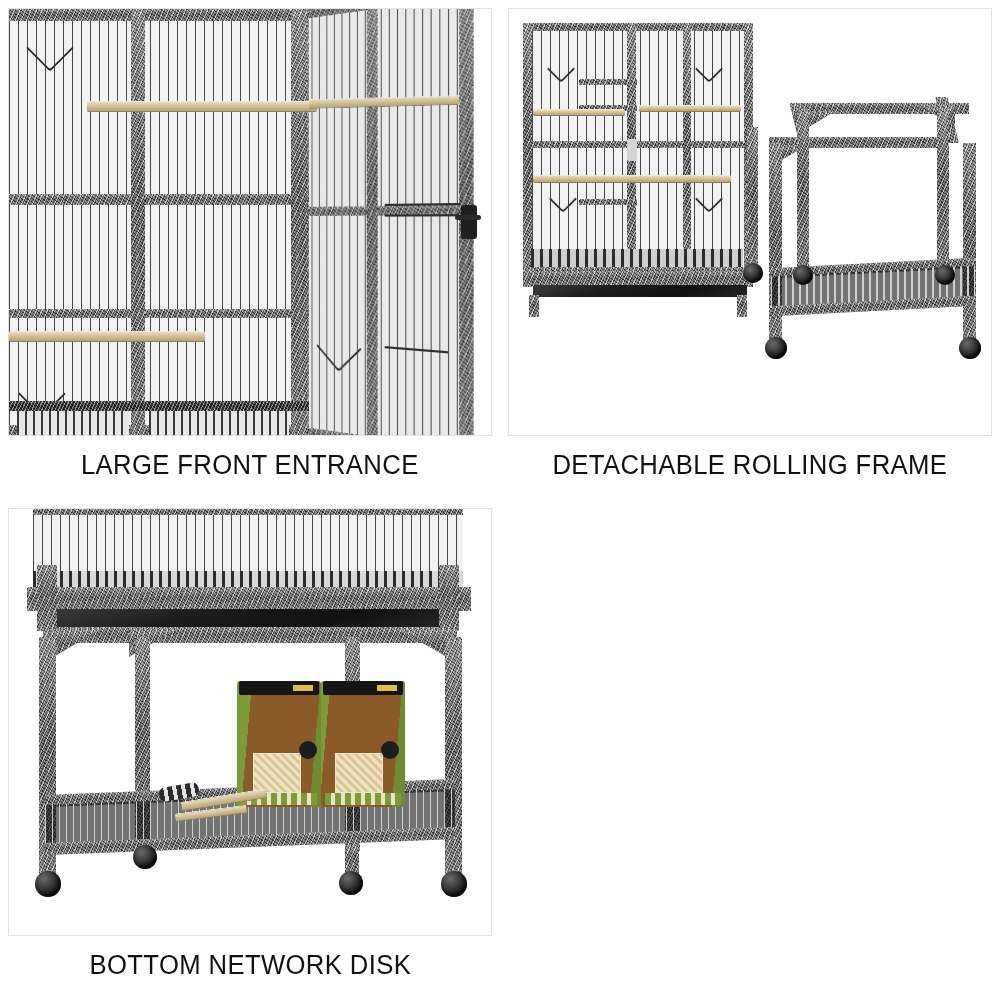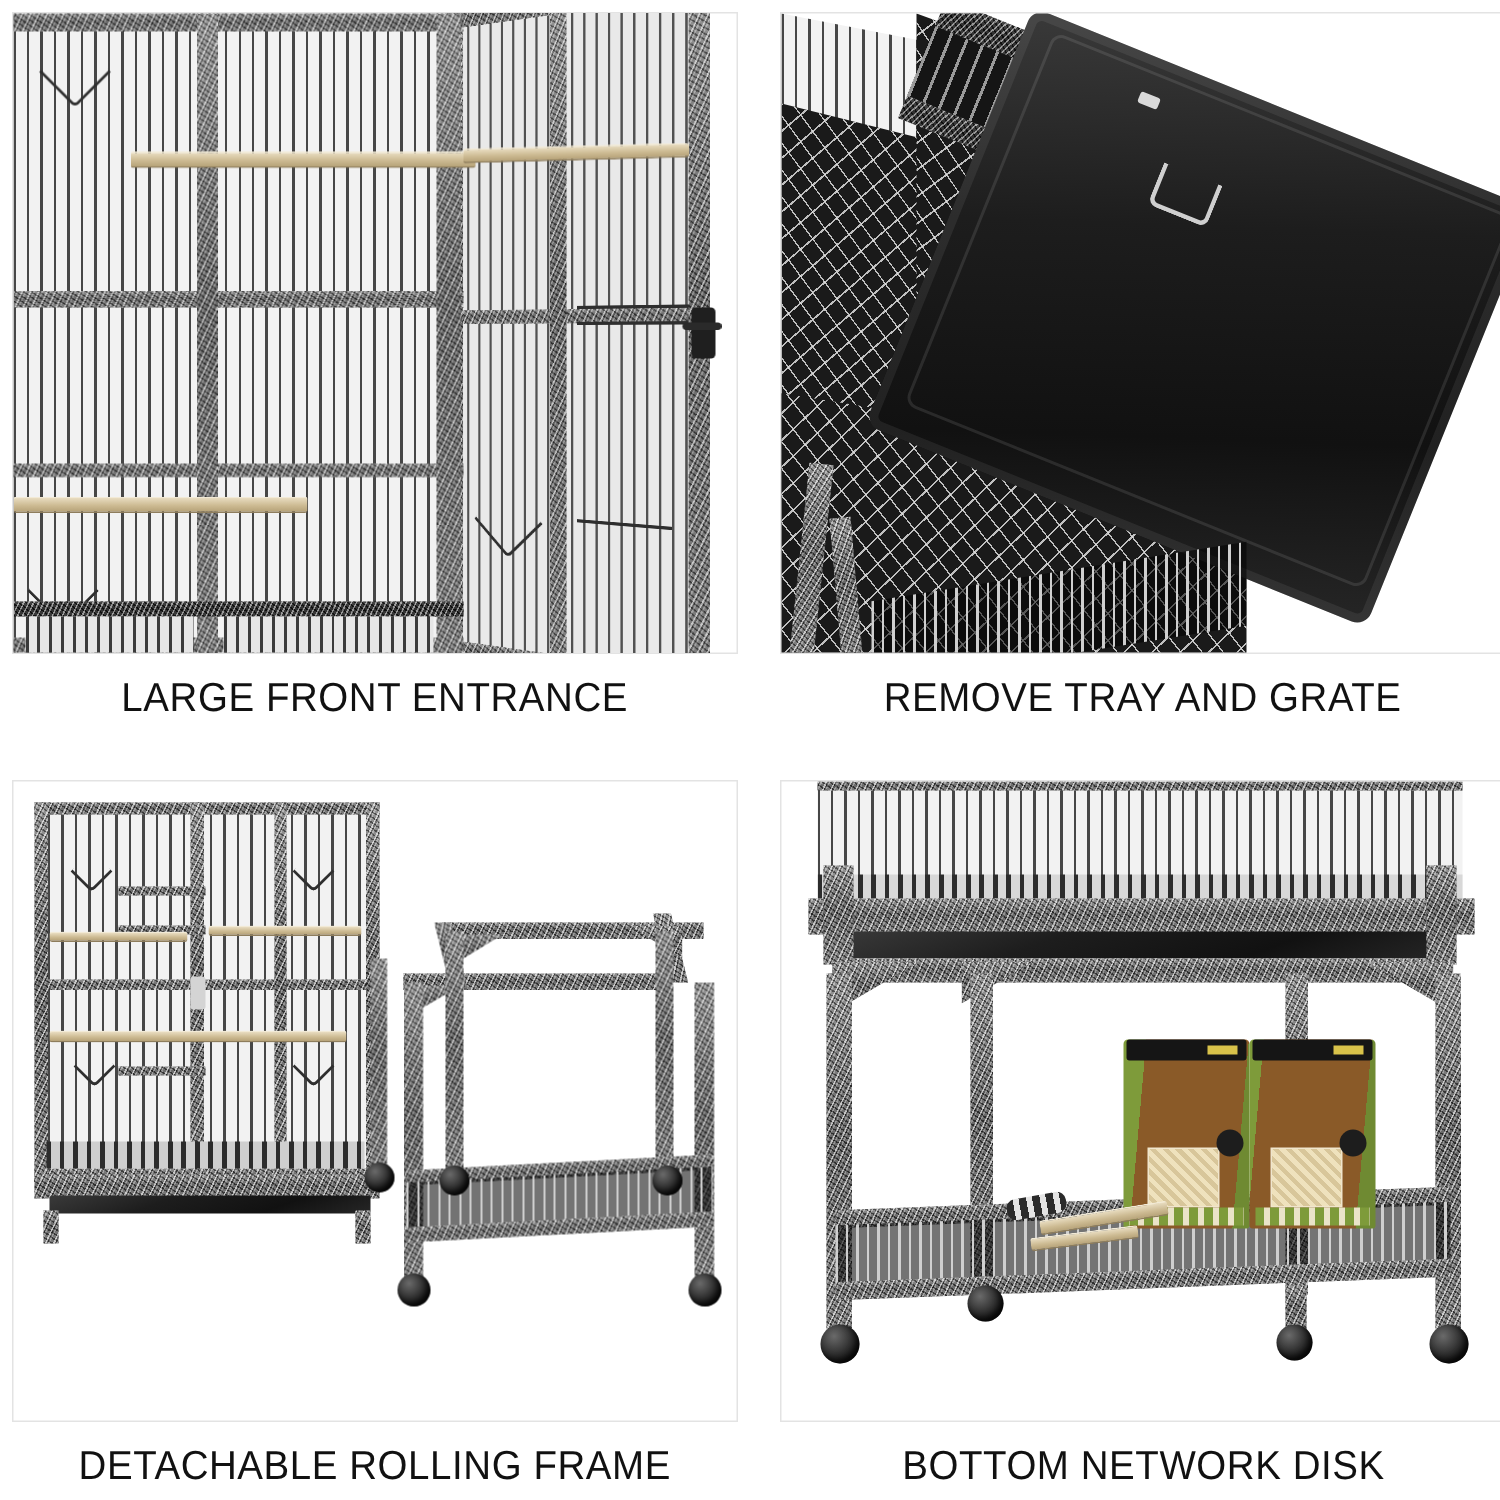--- a/index.html
+++ b/index.html
@@ -7,21 +7,20 @@
     width: 1000px; height: 1000px;
     background: #ffffff;
     font-family: "Liberation Sans", sans-serif;
     overflow: hidden;
   }
   .grid {
     width: 1000px; height: 1000px;
     display: grid;
     grid-template-columns: 500px 500px;
     grid-template-rows: 500px 500px;
-    gap: 12px;
   }
   .cell {
     position: relative;
     display: flex;
     flex-direction: column;
     align-items: center;
   }
   .panel {
     position: relative;
     width: 484px; height: 428px;
@@ -144,50 +143,20 @@
       <div class="ph" style="left:452px;top:196px;width:16px;height:34px;background:#1f1f1f;border-radius:3px;"></div>
       <div class="ph" style="left:446px;top:206px;width:26px;height:5px;background:#2a2a2a;border-radius:3px;"></div>
 
       <div class="ph frame-dark" style="left:0;top:392px;width:300px;height:10px;"></div>
       <div class="ph" style="left:8px;top:402px;width:112px;height:26px;background:repeating-linear-gradient(90deg,#3a3a3a 0 2px,#e6e6e6 2px 8px);"></div>
       <div class="ph" style="left:140px;top:402px;width:140px;height:26px;background:repeating-linear-gradient(90deg,#3a3a3a 0 2px,#e6e6e6 2px 8px);"></div>
     </div>
     <div class="caption">LARGE FRONT ENTRANCE</div>
   </div>
 
-  <div class="cell">
-    <div class="panel">
-
-      <div class="ph bars" style="left:0;top:0;width:120px;height:140px;transform:skewY(11deg);transform-origin:left top;"></div>
-
-      <div class="ph mesh" style="left:0;top:60px;width:300px;height:260px;transform:skewY(14deg);transform-origin:left top;"></div>
-      <div class="ph mesh" style="left:90px;top:0px;width:250px;height:240px;transform:skewY(20deg);transform-origin:left top;"></div>
-
-      <div class="ph mesh" style="left:-20px;top:250px;width:330px;height:190px;transform:skewY(9deg);transform-origin:left top;"></div>
-
-      <div class="ph" style="left:110px;top:-10px;width:330px;height:300px;transform:rotate(22deg);transform-origin:left top;">
-        <div class="ph frame-dark" style="left:0;top:0;width:330px;height:20px;"></div>
-        <div class="ph" style="left:0;top:20px;width:330px;height:50px;background:repeating-linear-gradient(90deg,#9a9a9a 0 2px,#151515 2px 11px);"></div>
-        <div class="ph frame-dark" style="left:0;top:70px;width:330px;height:16px;"></div>
-      </div>
-
-      <div class="ph tray-black" style="left:168px;top:-4px;width:360px;height:300px;transform:rotate(22deg);transform-origin:left top;border-radius:10px;box-shadow:inset 0 0 0 6px rgba(255,255,255,.07);"></div>
-      <div class="ph" style="left:182px;top:12px;width:330px;height:268px;transform:rotate(22deg);transform-origin:left top;border:2px solid rgba(255,255,255,.10);border-radius:8px;"></div>
-
-      <div class="ph" style="left:248px;top:106px;width:42px;height:30px;border:3px solid #cfcfcf;border-top:none;border-radius:0 0 6px 6px;transform:rotate(22deg);"></div>
-
-      <div class="ph" style="left:238px;top:54px;width:14px;height:8px;background:#d9d9d9;border-radius:2px;transform:rotate(22deg);"></div>
-
-      <div class="ph grate" style="left:60px;top:372px;width:250px;height:56px;transform:skewY(-9deg);"></div>
-
-      <div class="ph frame" style="left:12px;top:300px;width:16px;height:128px;transform:rotate(6deg);"></div>
-      <div class="ph frame" style="left:36px;top:336px;width:14px;height:92px;transform:rotate(-5deg);"></div>
-    </div>
-    <div class="caption">REMOVE TRAY AND GRATE</div>
-  </div>
 
   <div class="cell">
     <div class="panel">
 
       <div class="ph" style="left:14px;top:14px;width:230px;height:270px;">
         <div class="ph bars" style="left:0;top:0;width:230px;height:250px;"></div>
         <div class="ph frame" style="left:0;top:0;width:230px;height:8px;"></div>
         <div class="ph frame" style="left:0;top:118px;width:230px;height:7px;"></div>
         <div class="ph frame" style="left:0;top:244px;width:230px;height:9px;"></div>
         <div class="ph frame" style="left:0;top:0;width:9px;height:253px;"></div>

